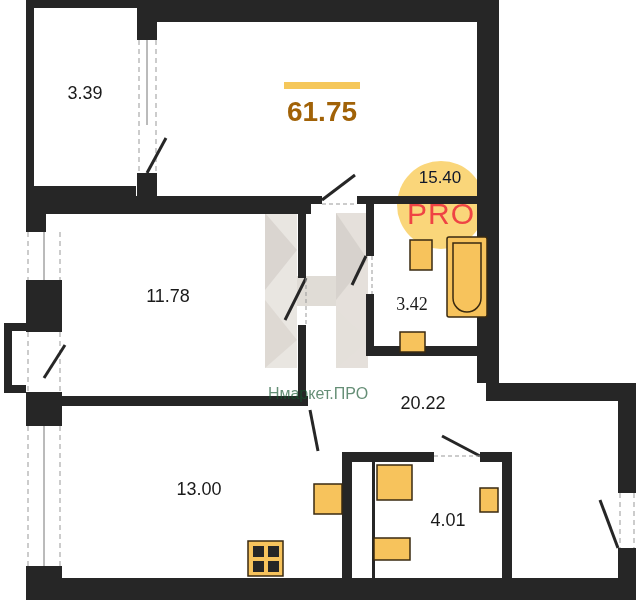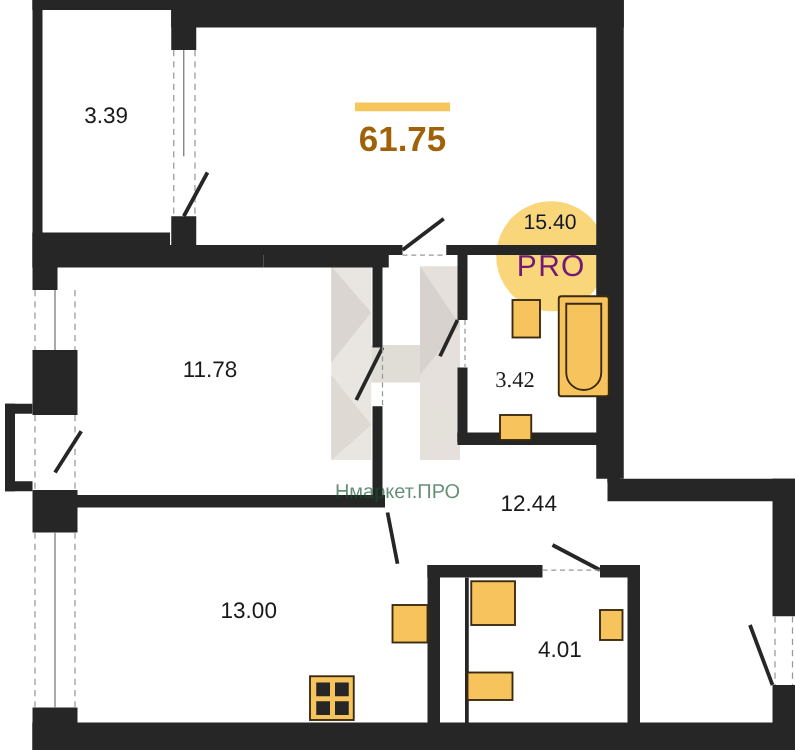--- a/index.html
+++ b/index.html
@@ -2,21 +2,21 @@
 <html><head>
 <meta charset="utf-8">
 <style>
   html, body { margin: 0; padding: 0; background: #ffffff; }
   body { width: 636px; height: 600px; overflow: hidden; position: relative; font-family: "Liberation Sans", "DejaVu Sans", sans-serif; }
   #plan { position: absolute; left: 0; top: 0; width: 636px; height: 600px; }
   .label { position: absolute; color: #1a1a1a; font-size: 18px; transform: translate(-50%, -50%); white-space: nowrap; }
   .total { position: absolute; transform: translate(-50%, -50%); font-weight: bold; font-size: 28px; color: #a16207; }
   .total-bar { position: absolute; height: 7px; background: #f5c75a; }
   .watermark-text { position: absolute; color: #14532d; opacity: .65; font-size: 16px; transform: translate(-50%,-50%); white-space: nowrap; }
-  .pro-text { position: absolute; color: #701a75; font-size: 24px; transform: translate(-50%,-50%); letter-spacing: 1px; }
+  .pro-text { position: absolute; color: #ef4444; font-size: 30px; transform: translate(-50%,-50%); letter-spacing: 1px; }
   .badge-area { position: absolute; color: #0f172a; font-size: 17px; transform: translate(-50%,-50%); }
 </style>
 </head>
 <body>
 
 <svg id="plan" viewBox="0 0 636 600" xmlns="http://www.w3.org/2000/svg">
 
   <g opacity="0.55">
     <rect x="265" y="213" width="32" height="155" fill="#d8d2ca"></rect>
     <rect x="336" y="213" width="32" height="155" fill="#d0c8be"></rect>
@@ -134,19 +134,19 @@
     <rect x="268" y="561" width="11" height="11"></rect>
   </g>
 </svg>
 
 <div class="total-bar" style="left:284px; top:82px; width:76px;"></div>
 <div class="total" style="left:322px; top:112px;">61.75</div>
 
 <div class="label" style="left:85px; top:93px;">3.39</div>
 <div class="label" style="left:168px; top:296px;">11.78</div>
 <div class="label" style="left:412px; top:304px;font-family:Liberation Serif, serif;">3.42</div>
-<div class="label" style="left:423px; top:403px;">12.44</div>
+<div class="label" style="left:423px; top:403px;">20.22</div>
 <div class="label" style="left:199px; top:489px;text-align:right;">13.00</div>
 <div class="label" style="left:448px; top:520px;">4.01</div>
 
 <div class="badge-area" style="left:440px; top:178px;">15.40</div>
 <div class="pro-text" style="left:441px; top:214px;">PRO</div>
 <div class="watermark-text" style="left:318px; top:394px;">Нмаркет.ПРО</div>
 
 </body></html>

